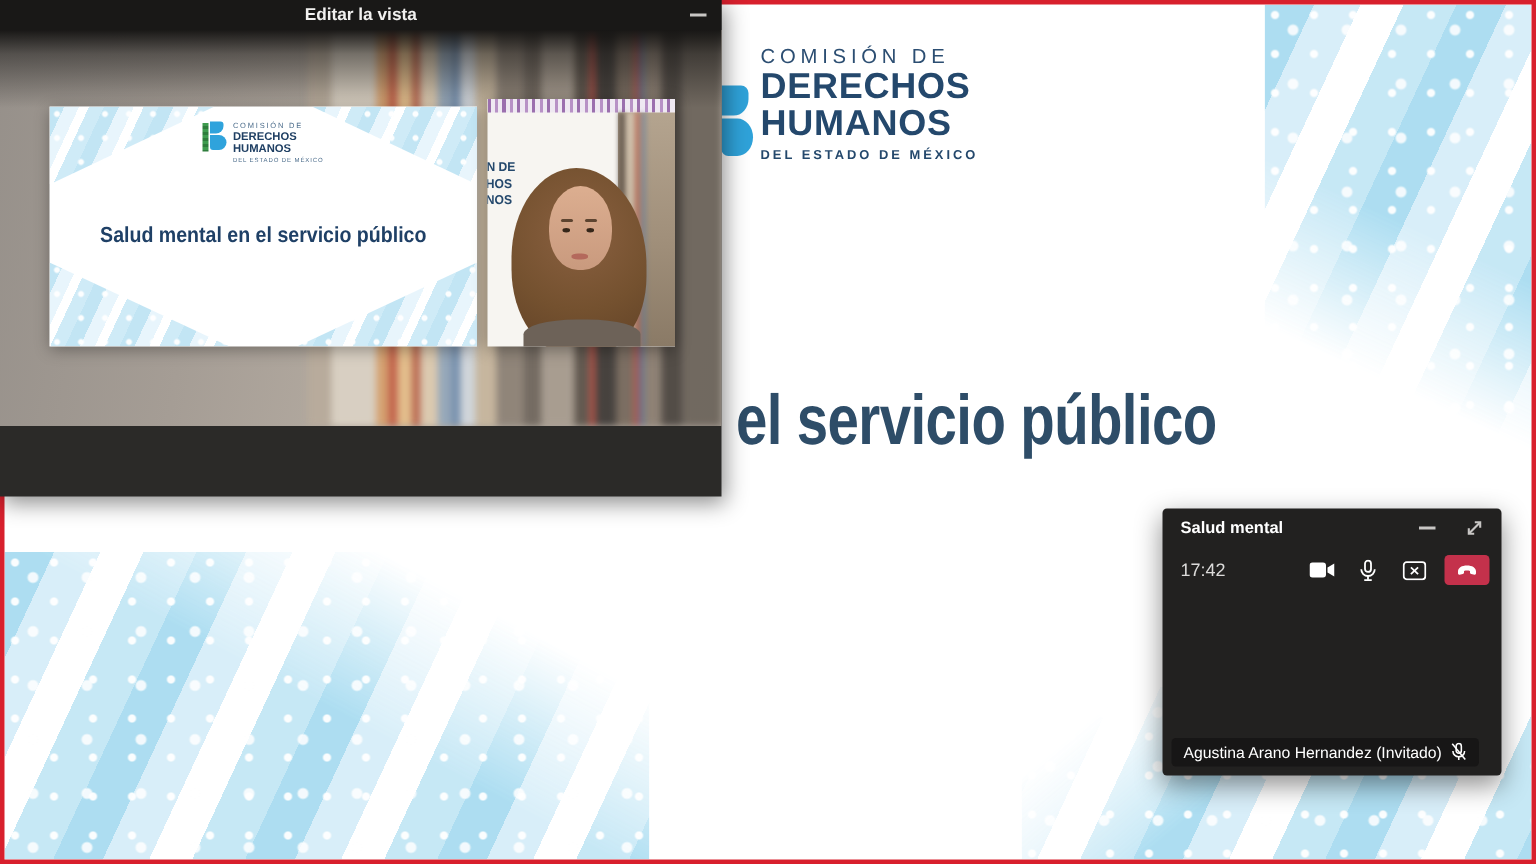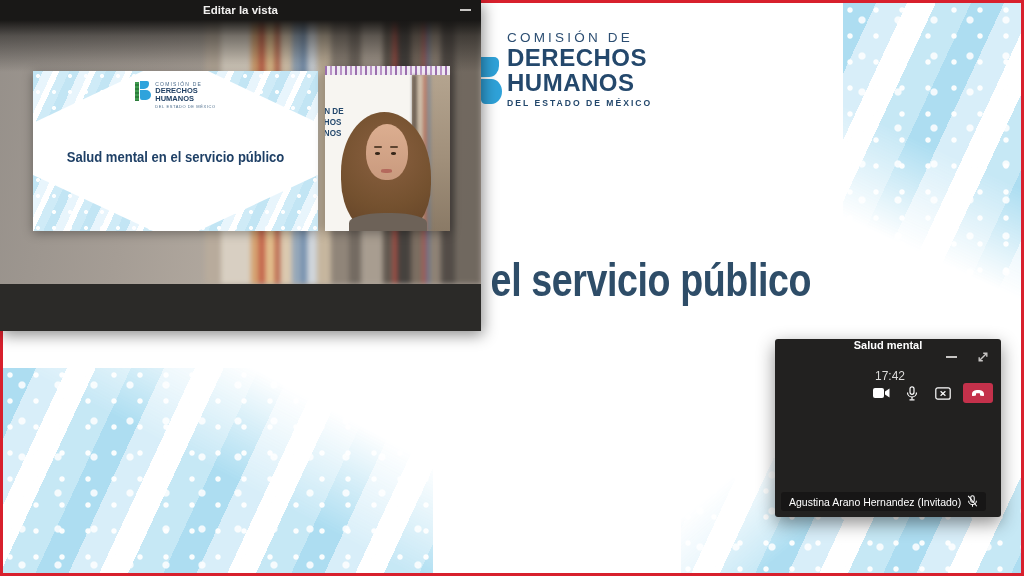--- a/index.html
+++ b/index.html
@@ -116,25 +116,25 @@
     background:linear-gradient(180deg,#dcae90 0%,#c99a7e 100%); border-radius:50% 50% 46% 46%; }
   .brow { position:absolute; width:8px; height:2px; background:#5d4430; border-radius:2px; }
   .brow.l { left:49px; top:80px; } .brow.r { left:65px; top:80px; }
   .eye { position:absolute; width:5px; height:2.6px; background:#352619; border-radius:50%; }
   .eye.l { left:50px; top:86px; } .eye.r { left:66px; top:86px; }
   .lips { position:absolute; left:56px; top:103px; width:11px; height:3.6px; background:#b4695c; border-radius:40%; }
 
   
   .meet { position:absolute; left:775px; top:339px; width:226px; height:178px; z-index:4;
     background:#222120; border-radius:3px; box-shadow:0 6px 18px rgba(0,0,0,.45); overflow:hidden; }
-  .m-titlebar { display:flex; align-items:center; height:26px; padding:0 12px;flex-direction:column; }
+  .m-titlebar { display:flex; align-items:center; height:26px; padding:0 12px; }
   .m-title { color:#ffffff; font-size:11px; font-weight:600; }
   .m-winbtns { margin-left:auto; display:flex; align-items:center; gap:20px; }
   .m-min { width:11px; height:2px; background:#c8c6c4; cursor:pointer; }
-  .m-controls { position:absolute; left:12px; right:8px; top:30px; display:flex; align-items:center; height:22px;flex-direction:column; }
+  .m-controls { position:absolute; left:12px; right:8px; top:30px; display:flex; align-items:center; height:22px; }
   .m-timer { color:#dcdbda; font-size:12px; }
   .m-icons { margin-left:auto; display:flex; align-items:center; gap:9px; }
   .icon-btn { width:22px; height:18px; display:flex; align-items:center; justify-content:center; cursor:pointer; }
   .hangup { width:30px; height:20px; background:#c4314b; border-radius:3px; display:flex;
     align-items:center; justify-content:center; cursor:pointer; }
   .avatar { position:absolute; left:69px; top:60px; width:88px; height:88px; border-radius:50%;
     background:#d6e5e9; display:flex; align-items:center; justify-content:center; }
   .avatar span { color:#3c5b66; font-size:35px; font-weight:600; letter-spacing:1px; }
   .name-pill { position:absolute; left:6px; bottom:6px; display:flex; align-items:center; gap:6px;
     background:rgba(22,21,20,.88); border-radius:3px; padding:3px 8px; }

